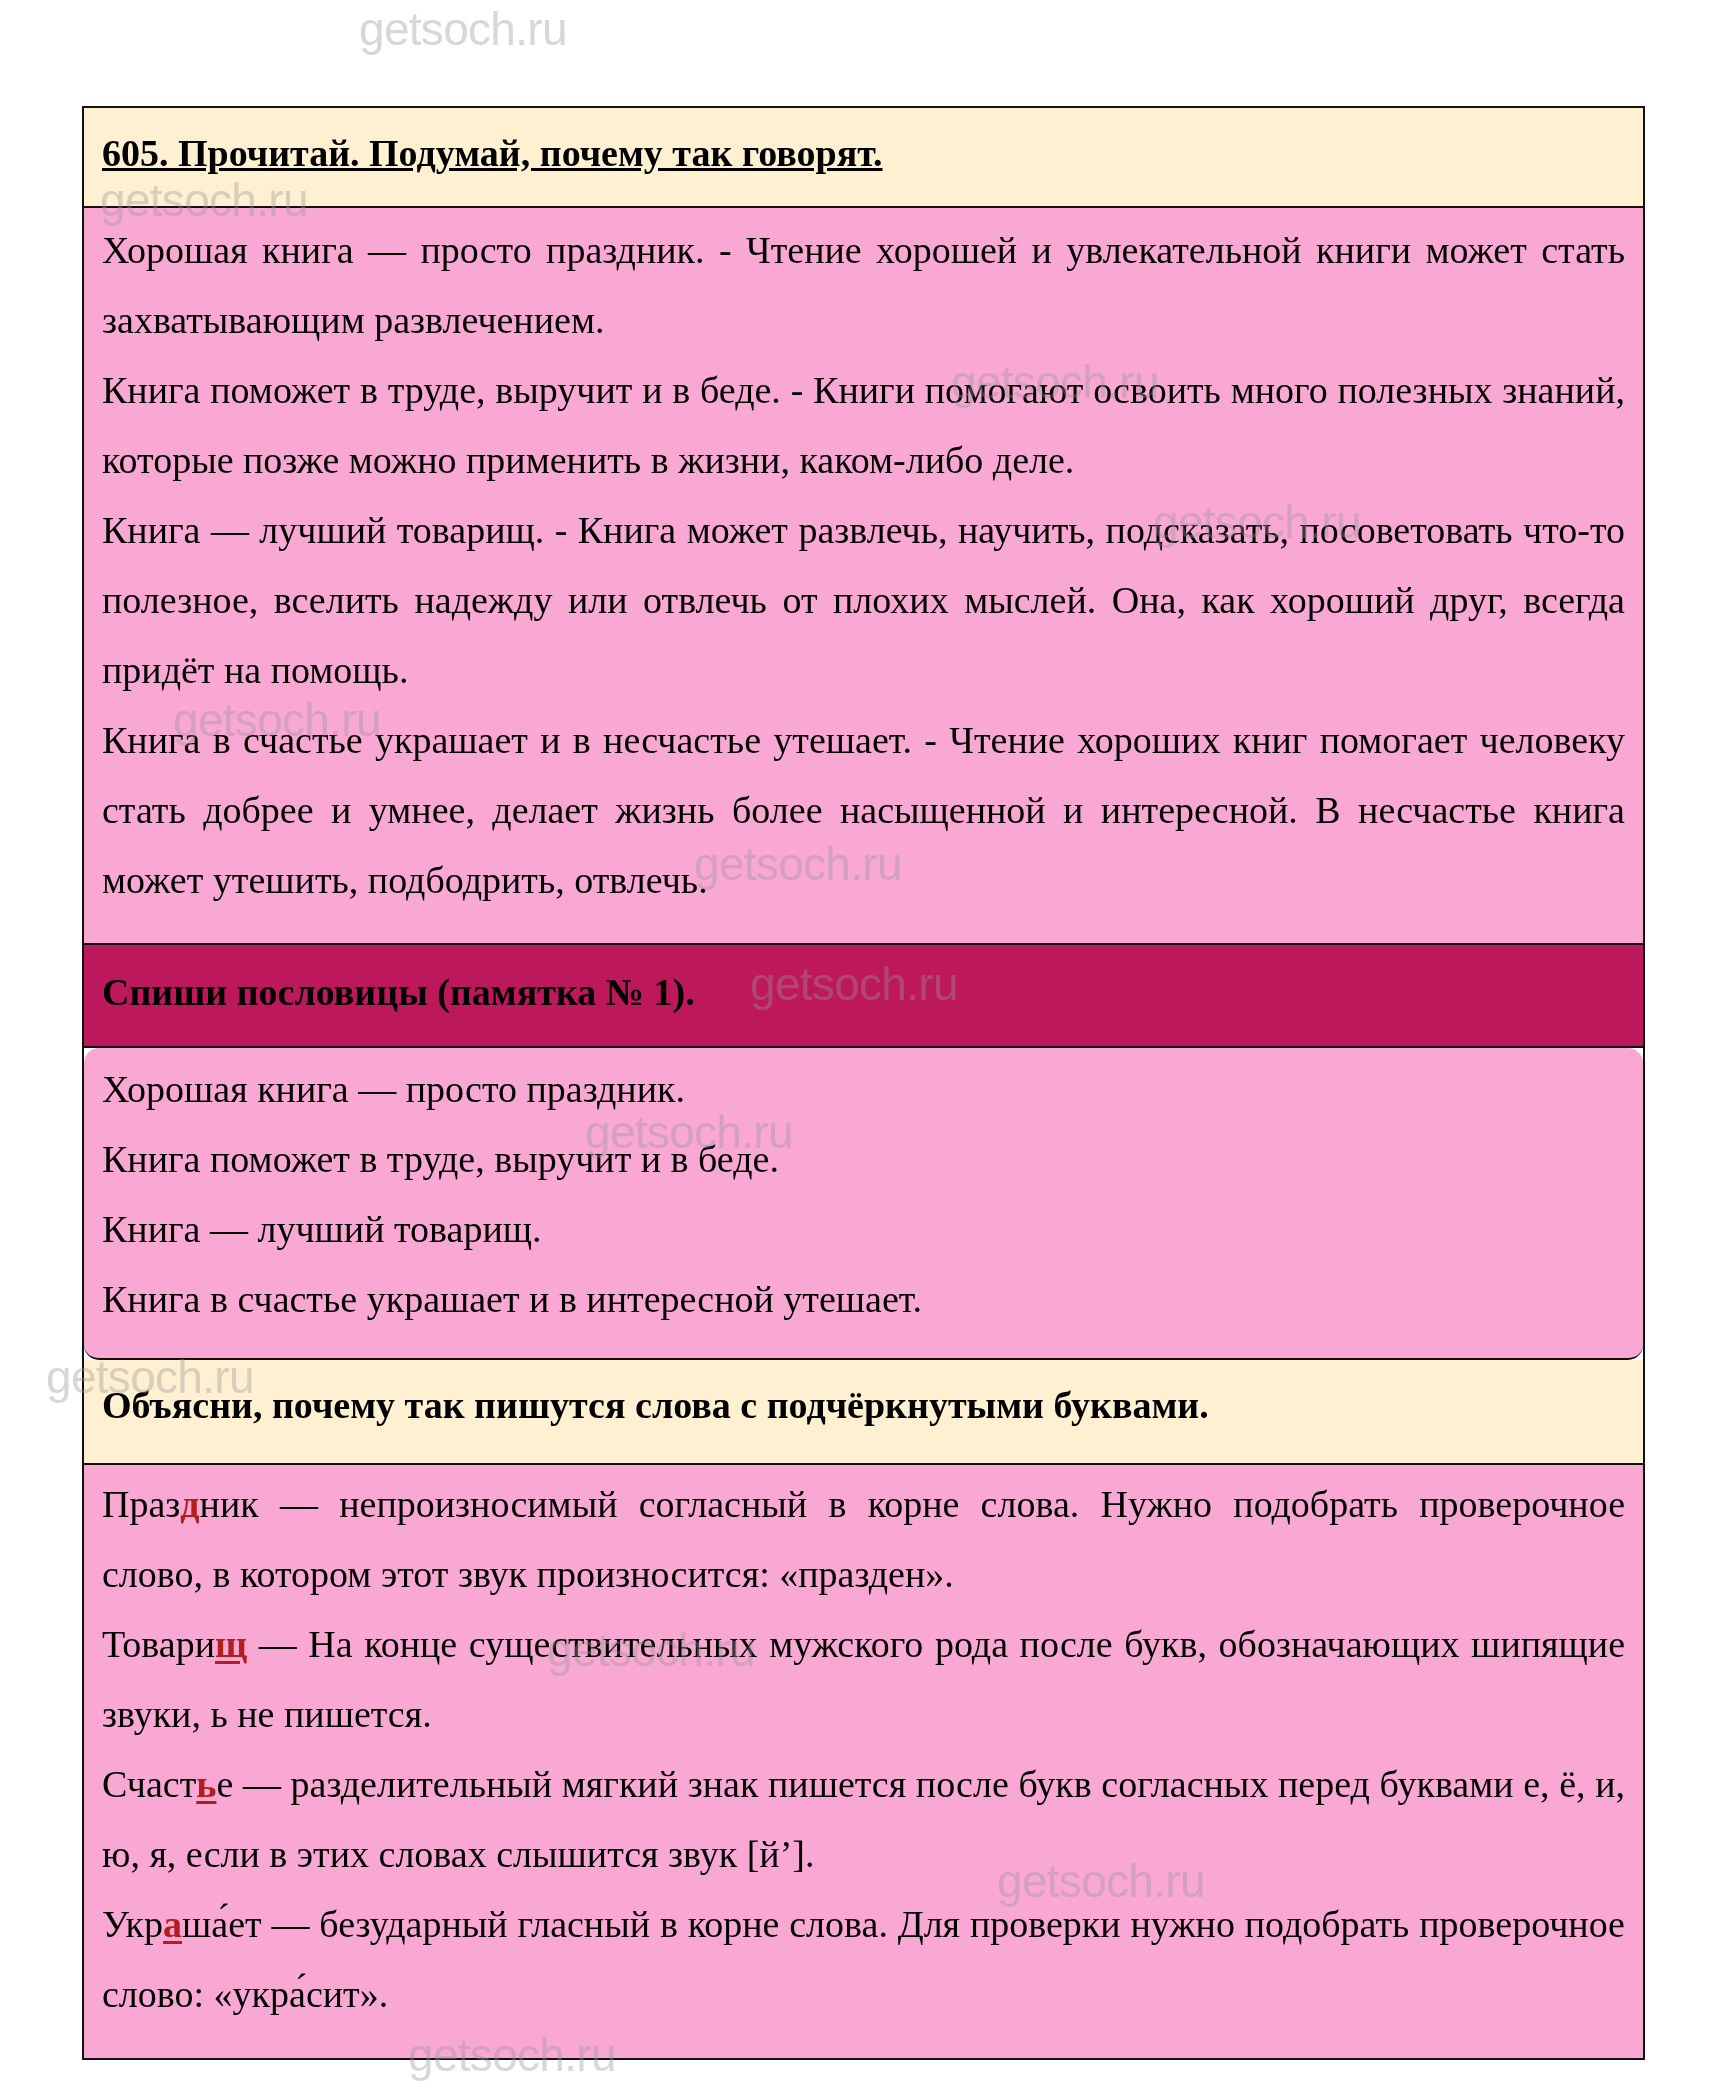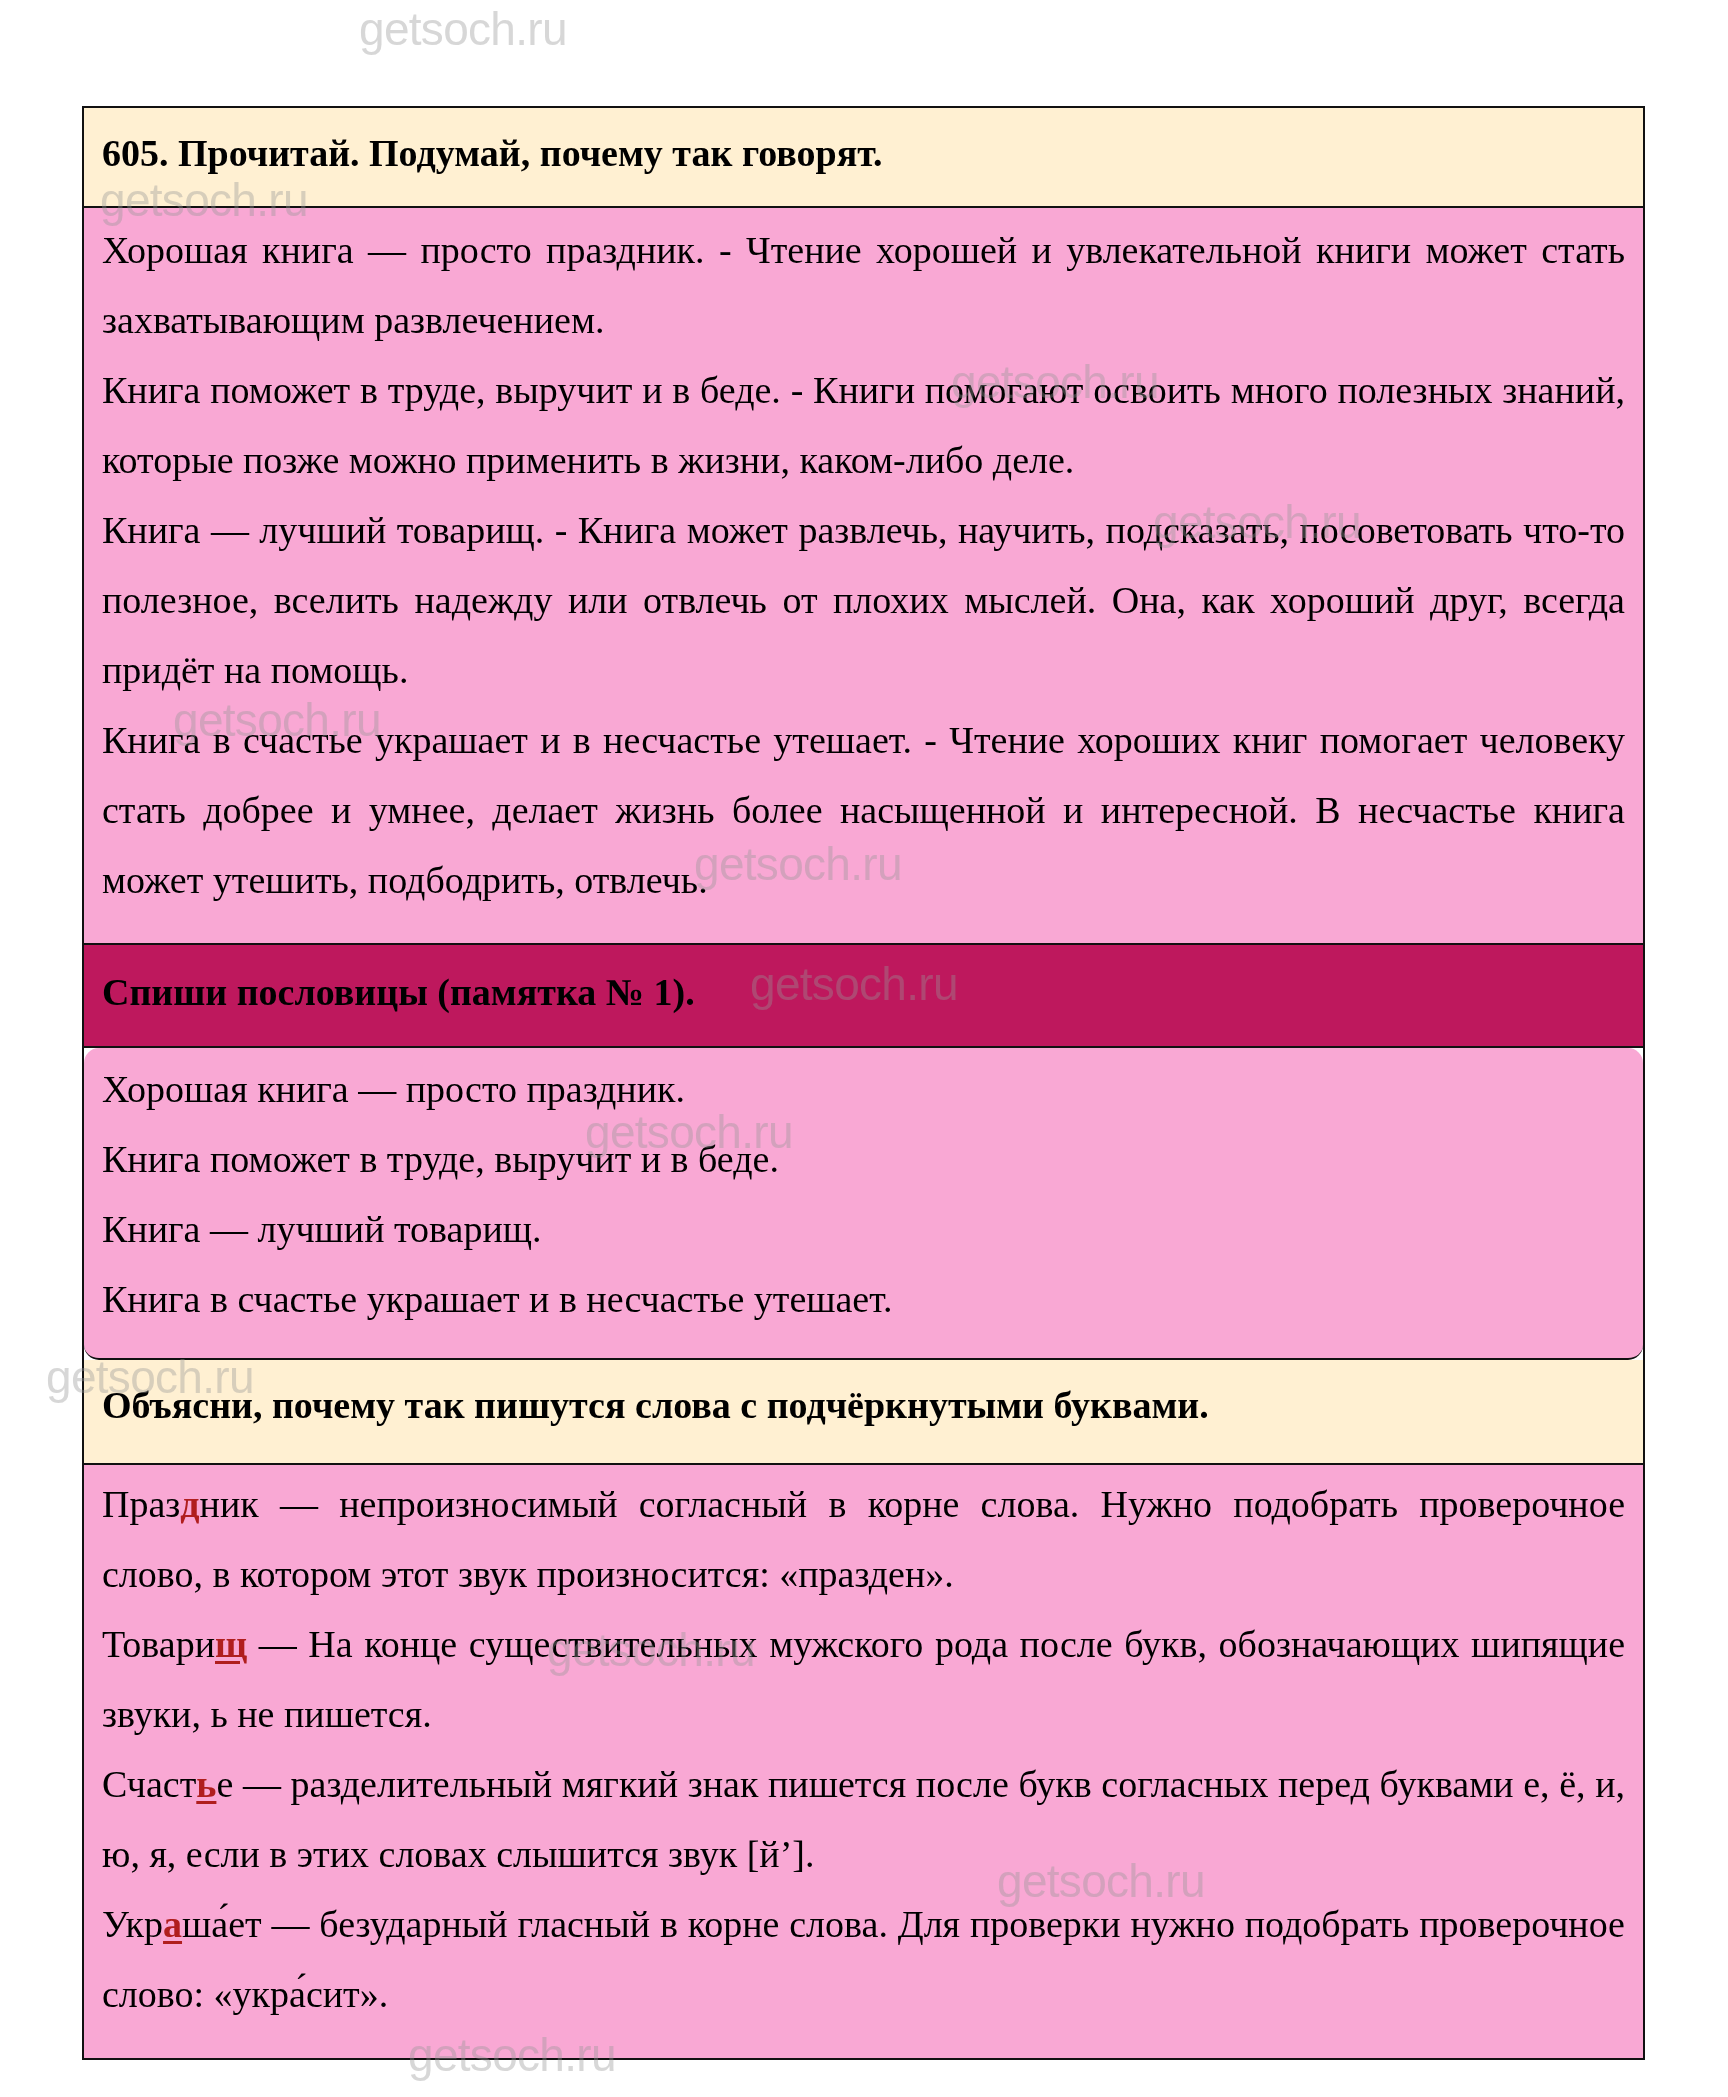--- a/index.html
+++ b/index.html
@@ -75,38 +75,38 @@
       white-space: nowrap;
       pointer-events: none;
       letter-spacing: -0.7px;
     }
   </style>
 </head>
 <body>
 
 <div class="table">
 
-  <div class="section-head head-1" style="background: rgb(255, 240, 210);">
+  <div class="section-head head-1" style="background: rgb(255, 240, 210); text-decoration: underline;">
     <span class="txt">605. Прочитай. Подумай, почему так говорят.</span>
   </div>
   <div class="section-body body-1">
     <p class="para">Хорошая книга — просто праздник. - Чтение хорошей и увлекательной книги может стать захватывающим развлечением.</p>
     <p class="para">Книга поможет в труде, выручит и в беде. - Книги помогают освоить много полезных знаний, которые позже можно применить в жизни, каком-либо деле.</p>
     <p class="para">Книга — лучший товарищ. - Книга может развлечь, научить, подсказать, посоветовать что-то полезное, вселить надежду или отвлечь от плохих мыслей. Она, как хороший друг, всегда придёт на помощь.</p>
     <p class="para">Книга в счастье украшает и в несчастье утешает. - Чтение хороших книг помогает человеку стать добрее и умнее, делает жизнь более насыщенной и интересной. В несчастье книга может утешить, подбодрить, отвлечь.</p>
   </div>
 
   <div class="section-head head-2" style="background: #be185d;">
     <span class="txt">Спиши пословицы (памятка № 1).</span>
   </div>
   <div class="section-body body-2">
     <p class="para plain">Хорошая книга — просто праздник.</p>
     <p class="para plain">Книга поможет в труде, выручит и в беде.</p>
     <p class="para plain">Книга — лучший товарищ.</p>
-    <p class="para plain">Книга в счастье украшает и в несчастье утешает.</p>
+    <p class="para plain">Книга в счастье украшает и в интересной утешает.</p>
   </div>
 
   <div class="section-head head-3" style="background: rgb(255, 240, 210);">
     <span class="txt">Объясни, почему так пишутся слова с подчёркнутыми буквами.</span>
   </div>
   <div class="section-body body-3">
     <p class="para"><span>Праз</span><span class="hl" style="color: rgb(176, 30, 30); text-decoration-color: rgb(176, 30, 30);">д</span><span>ник</span><span> — непроизносимый согласный в корне слова. Нужно подобрать проверочное слово, в котором этот звук произносится: «празден».</span></p>
     <p class="para"><span>Товари</span><span class="hl" style="color: rgb(176, 30, 30); text-decoration-color: rgb(176, 30, 30);">щ</span><span></span><span> — На конце существительных мужского рода после букв, обозначающих шипящие звуки, ь не пишется.</span></p>
     <p class="para"><span>Счаст</span><span class="hl" style="color: rgb(176, 30, 30); text-decoration-color: rgb(176, 30, 30);">ь</span><span>е</span><span> — разделительный мягкий знак пишется после букв согласных перед буквами е, ё, и, ю, я, если в этих словах слышится звук [й’].</span></p>
     <p class="para"><span>Укр</span><span class="hl" style="color: rgb(176, 30, 30); text-decoration-color: rgb(176, 30, 30);">а</span><span>ша́ет</span><span> — безударный гласный в корне слова. Для проверки нужно подобрать проверочное слово: «укра́сит».</span></p>

